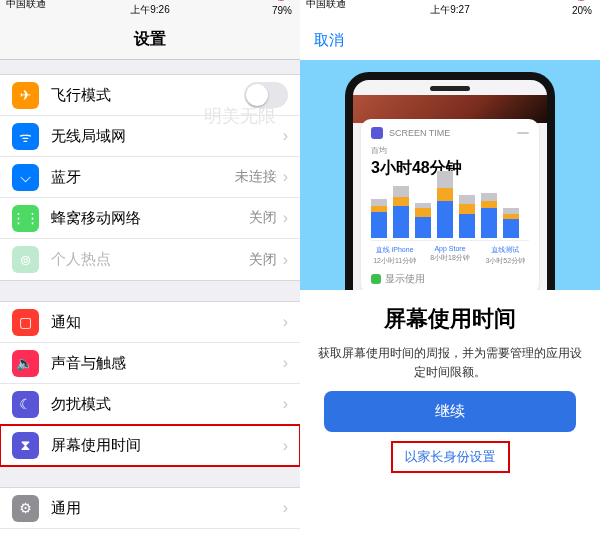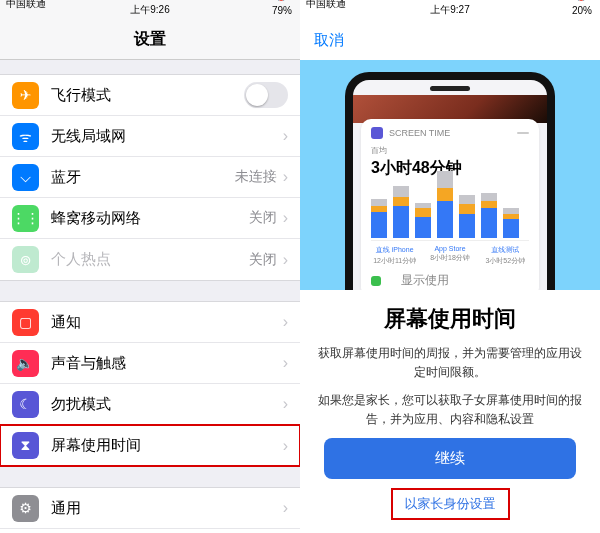--- a/index.html
+++ b/index.html
@@ -68,21 +68,21 @@
   .dash { width:12px; height:2px; background:#ccc; margin-left:auto; border-radius:1px;}
   .sub { font-size:8px; color:#888; margin-top:6px;}
   .big { font-size:16px; font-weight:600; margin-top:2px;}
   .chart { display:flex; align-items:flex-end; gap:6px; height:56px; margin-top:6px; border-bottom:1px solid #eee; padding-bottom:2px;}
   .bar { width:16px; display:flex; flex-direction:column; justify-content:flex-end;}
   .seg { width:100%;}
   .apps { display:flex; gap:8px; margin-top:4px;}
   .app { flex:1; font-size:7px; text-align:center;}
   .app .name { color:#3478f6;}
   .app .time { color:#888; margin-top:1px;}
-  .lastrow { display:flex; align-items:center; gap:20px; font-size:12px; color:#888; margin-top:6px;}
+  .lastrow { display:flex; align-items:center; gap:4px; font-size:10px; color:#888; margin-top:6px;}
   .dot2 { width:10px;height:10px;border-radius:3px;background:#3bbf4d;}
 
   .sheet { padding:14px 18px; text-align:center;}
   .h1 { font-size:22px; font-weight:700; margin-bottom:10px;}
   .p { font-size:12px; color:#333; line-height:1.55; margin-bottom:10px;}
   .btn { background:#2f72e4; color:#fff; border-radius:8px; padding:11px; font-size:15px; margin:10px 6px 10px;}
   .link { font-size:13px; color:#2f72e4; padding:5px 12px; display:inline-block;}
   .link-box { display:inline-block; outline:2px solid #d80000; padding:1px;}
 </style>
 </head>
@@ -105,20 +105,21 @@
     <div class="right">
       <span>⏰</span>
       <span>79%</span>
       <span class="batt">
           <span class="batt-rect"></span>
           <span class="batt-cap"></span>
         </span>
     </div>
   </div>
   <div class="navbar">设置</div>
+  <div class="watermark">明美无限</div>
   <div id="left-list">
       <div class="group first">
         <div class="row">
           <div class="icon" style="background: rgb(255, 149, 0);">✈</div>
           <div class="label">飞行模式</div>
           <div class="toggle"></div>
         </div>
         <div class="row">
           <div class="icon" style="background: rgb(0, 122, 255);">ᯤ</div>
           <div class="label">无线局域网</div>
@@ -273,19 +274,18 @@
               <span>显示使用</span>
             </div>
         </div>
       </div>
     </div>
   </div>
 
   <div class="sheet">
     <div class="h1">屏幕使用时间</div>
     <div class="p">获取屏幕使用时间的周报，并为需要管理的应用设定时间限额。</div>
-    <div class="p">如果您是家长，您可以获取子女屏幕使用时间的报告，并为应用、内容和隐私设置</div>
     <div class="btn">继续</div>
     <div class="link-box highlight">
       <span class="link">以家长身份设置</span>
     </div>
   </div>
 </div>
 
 </body></html>

